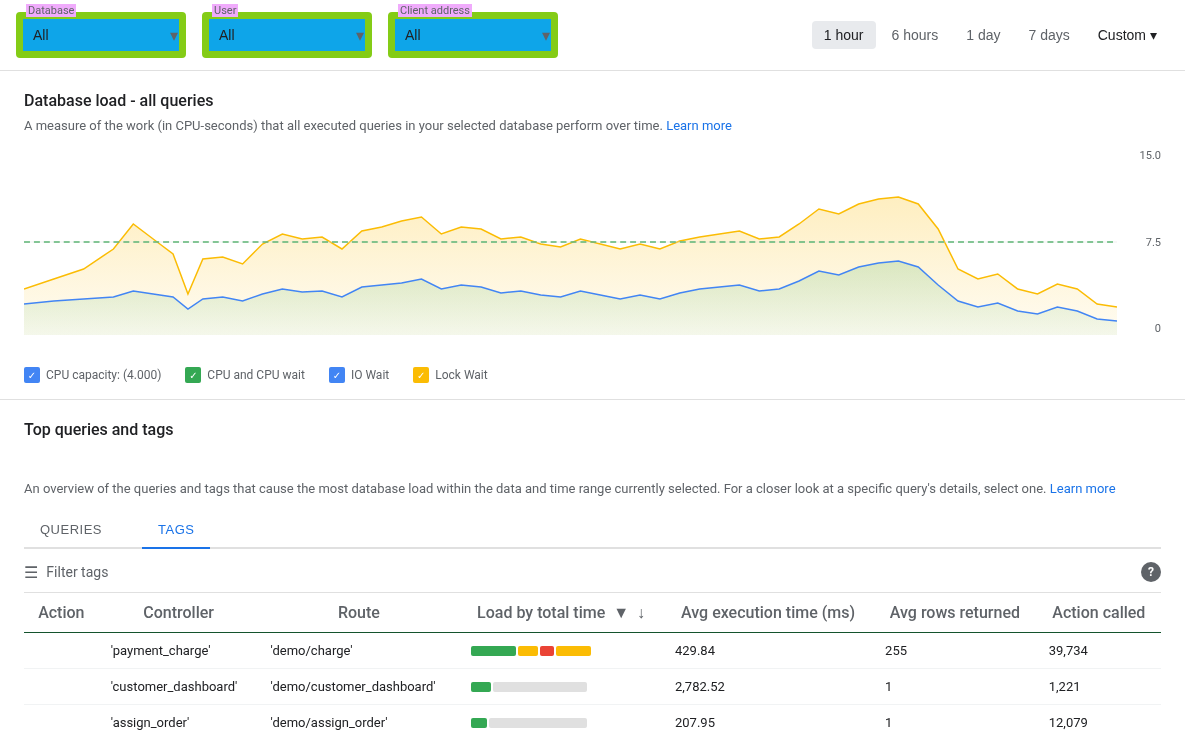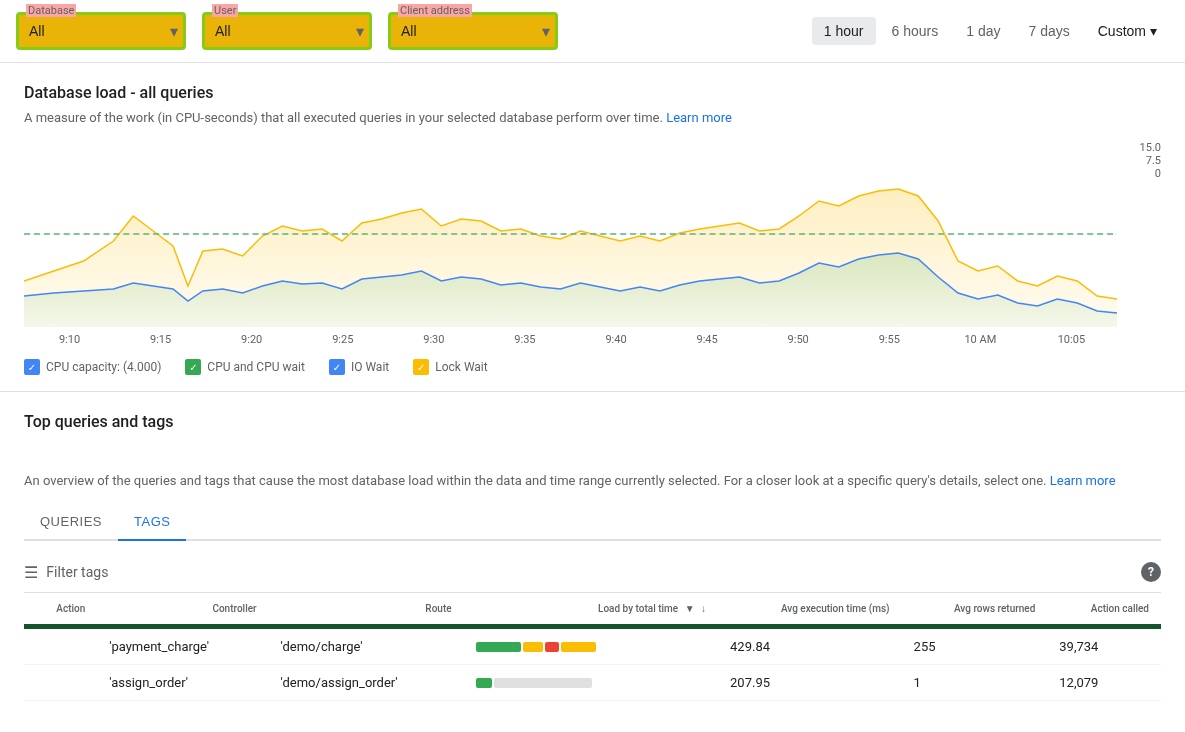--- a/index.html
+++ b/index.html
@@ -6,25 +6,25 @@
     body { font-family: 'Google Sans', Roboto, Arial, sans-serif; font-size: 13px; color: #202124; background: #fff; }
 
     
     .top-bar {
       display: flex; align-items: center; padding: 12px 16px; border-bottom: 1px solid #e0e0e0;
       gap: 16px;
     }
     .filter-group { position: relative; }
     .filter-group label {
       position: absolute; top: -8px; left: 10px; font-size: 11px; color: #5f6368;
-      background: #fca5a5; padding: 0 2px;
+      background: #f0abfc; padding: 0 2px;
     }
     .filter-select {
-      border: 3px solid #84cc16; border-radius: 4px; padding: 8px 30px 8px 10px;
-      font-size: 14px; color: #202124; appearance: none; background: #eab308;
+      border: 7px solid #84cc16; border-radius: 4px; padding: 8px 30px 8px 10px;
+      font-size: 14px; color: #202124; appearance: none; background: #0ea5e9;
       min-width: 170px; cursor: pointer;
     }
     .select-arrow {
       position: absolute; right: 8px; top: 50%; transform: translateY(-50%);
       pointer-events: none; color: #5f6368; font-size: 16px;
     }
     .time-range-group { margin-left: auto; display: flex; align-items: flex-start; gap: 4px; padding-left: 32px; }
     .time-btn {
       border: none; background: none; padding: 6px 12px; font-size: 14px; color: #5f6368;
       cursor: pointer; border-radius: 4px;
@@ -39,21 +39,21 @@
 
     
     .chart-section { padding: 20px 24px 16px; border-bottom: 1px solid #e0e0e0; }
     .section-title { font-size: 16px; font-weight: 500; color: #202124; margin-bottom: 8px; }
     .section-desc { font-size: 13px; color: #5f6368; margin-bottom: 16px; }
     .section-desc a { color: #1a73e8; text-decoration: none; }
 
     .chart-container { position: relative; height: 210px; margin-bottom: 8px; }
     .chart-y-axis {
       position: absolute; right: 0; top: 0; bottom: 24px; width: 40px;
-      display: flex; flex-direction: column; 
+      display: flex; flex-direction: column; justify-content: space-between;
       align-items: flex-end; font-size: 11px; color: #5f6368;
     }
     .chart-area {
       position: absolute; left: 0; right: 44px; top: 0; bottom: 24px;
       overflow: hidden;
     }
     .chart-x-axis {
       position: absolute; left: 0; right: 44px; bottom: 0; height: 24px;
       display: flex; justify-content: space-between;
       align-items: center; font-size: 11px; color: #5f6368;
@@ -71,21 +71,21 @@
     .legend-check.blue2 { background: #4285f4; color: white; }
     .legend-check.orange { background: #fbbc04; color: white; }
 
     
     .bottom-section { padding: 20px 24px 0; }
     .bottom-title { font-size: 16px; font-weight: 500; margin-bottom: 4px; }
     .bottom-desc { font-size: 13px; color: #5f6368; margin-bottom: 16px; margin-top: 42px; }
     .bottom-desc a { color: #1a73e8; text-decoration: none; }
 
     
-    .tabs { display: flex; border-bottom: 2px solid #e0e0e0; margin-bottom: 11px; }
+    .tabs { display: flex; border-bottom: 2px solid #e0e0e0; margin-bottom: 3px; gap: 24px; }
     .tab {
       padding: 10px 16px; font-size: 13px; font-weight: 500; color: #5f6368;
       cursor: pointer; border: none; background: none; letter-spacing: 0.5px;
     }
     .tab.active { color: #1a73e8; border-bottom: 2px solid #1a73e8; margin-bottom: -2px; }
 
     
     .filter-row {
       display: flex; align-items: center; justify-content: space-between;
       padding: 10px 0; border-bottom: 1px solid #e0e0e0;
@@ -94,22 +94,22 @@
     .filter-icon { font-size: 16px; }
     .help-icon {
       width: 20px; height: 20px; border-radius: 50%; background: #5f6368;
       color: white; display: flex; align-items: center; justify-content: center;
       font-size: 12px; cursor: pointer; font-weight: bold;
     }
 
     
     .data-table { width: 100%; border-collapse: collapse; }
     .data-table th {
-      text-align: right; padding: 10px 12px; font-size: 10px; font-weight: 500;
-      color: #5f6368; border-bottom: 5px solid #14532d; white-space: nowrap;
+      text-align: center; padding: 10px 12px; font-size: 16px; font-weight: 500;
+      color: #5f6368; border-bottom: 1px solid #14532d; white-space: nowrap;
     }
     .data-table th.sortable { cursor: pointer; }
     .sort-arrow { margin-left: 4px; color: #5f6368; }
     .data-table td {
       padding: 10px 12px; font-size: 13px; color: #202124;
       border-bottom: 1px solid #f1f3f4;
     }
 
     .load-bar-container { display: flex; gap: 2px; align-items: center; width: 160px; }
     .load-segment { height: 10px; border-radius: 2px; }
@@ -189,34 +189,20 @@
 
         <line x1="0" y1="93" x2="1100" y2="93" stroke="#34a853" stroke-width="1.5" stroke-dasharray="6,4"></line>
 
         <line x1="0" y1="93" x2="1100" y2="93" stroke="#e0e0e0" stroke-width="0.5"></line>
       </svg>
     </div>
     <div class="chart-y-axis">
       <span>15.0</span>
       <span>7.5</span>
       <span>0</span>
-    </div>
-    <div class="chart-x-axis">
-      <span>9:10</span>
-      <span>9:15</span>
-      <span>9:20</span>
-      <span>9:25</span>
-      <span>9:30</span>
-      <span>9:35</span>
-      <span>9:40</span>
-      <span>9:45</span>
-      <span>9:50</span>
-      <span>9:55</span>
-      <span>10 AM</span>
-      <span>10:05</span>
     </div>
   </div>
 
   <div class="chart-legend">
     <div class="legend-item">
       <span class="legend-check blue">✓</span>
       <span>CPU capacity: (4.000)</span>
     </div>
     <div class="legend-item">
       <span class="legend-check green">✓</span>
@@ -280,20 +266,34 @@
             <div class="load-segment" style="width:14px; background:#ea4335;"></div>
             <div class="load-segment" style="width:35px; background:#fbbc04;"></div>
           </div>
         </td>
         <td>429.84</td>
         <td>255</td>
         <td>39,734</td>
       </tr>
       <tr>
         <td></td>
+        <td>'customer_dashboard'</td>
+        <td>'demo/customer_dashboard'</td>
+        <td>
+          <div class="load-bar-container">
+            <div class="load-segment" style="width:20px; background:#34a853;"></div>
+            <div class="load-segment" style="width:94px; background:#e0e0e0;"></div>
+          </div>
+        </td>
+        <td>2,782.52</td>
+        <td>1</td>
+        <td>1,221</td>
+      </tr>
+      <tr>
+        <td></td>
         <td>'assign_order'</td>
         <td>'demo/assign_order'</td>
         <td>
           <div class="load-bar-container">
             <div class="load-segment" style="width:16px; background:#34a853;"></div>
             <div class="load-segment" style="width:98px; background:#e0e0e0;"></div>
           </div>
         </td>
         <td>207.95</td>
         <td>1</td>

